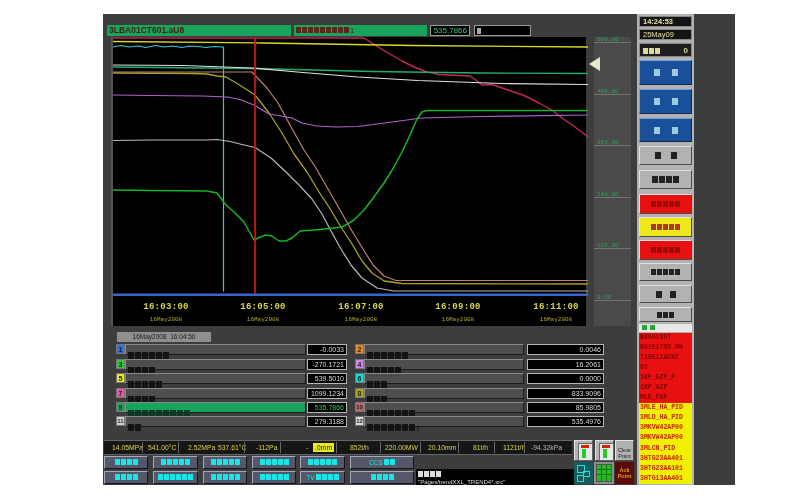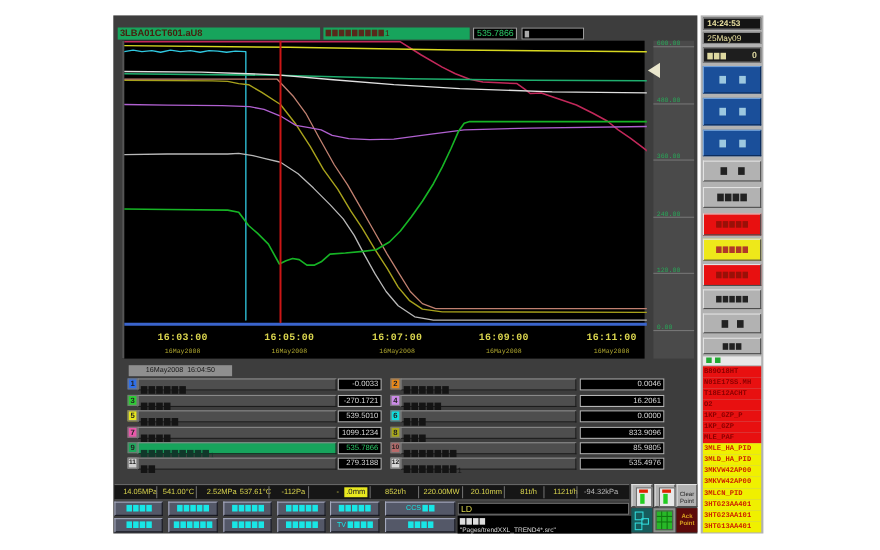--- a/index.html
+++ b/index.html
@@ -1,21 +1,21 @@
 <!DOCTYPE html>
 <html><head><meta charset="utf-8">
 <style>
 html,body{margin:0;padding:0}
 body{width:800px;height:500px;background:#fff;position:relative;overflow:hidden;
   font-family:"Liberation Sans",sans-serif}
 .ab{position:absolute}
 .z{display:inline-flex;gap:1px;align-items:center}
 .z i{display:block;width:6px;height:7px;background:currentColor}
 .z.s6 i{width:5px;height:6px}
-#main{left:103px;top:14px;width:531px;height:471px;background:#3d3d3d}
+#main{left:103px;top:14px;width:632px;height:471px;background:#3d3d3d}
 #rp{left:637px;top:14px;width:57px;height:471px;background:#b2b2b2}
 .gf{background:#17a45c;height:11px;top:11px;color:#47200f;font-size:7.5px;line-height:11px}
 .vb{background:#000;border:1px solid #9a9a9a;box-sizing:border-box}
 .lbl{background:#4e4e4e;border-top:1px solid #8a8a8a;border-left:1px solid #8a8a8a;
   border-right:1px solid #1c1c1c;border-bottom:1px solid #1c1c1c;box-sizing:border-box;color:#141414}
 .sq{width:9px;height:10px;box-sizing:border-box;border:1px solid #777;
   font-size:7px;font-weight:bold;color:#222;text-align:center;line-height:9px}
 .val{background:#000;border:1px solid #b5b5b5;box-sizing:border-box;color:#d8d8d8;
   font-size:7px;line-height:9px;text-align:right;padding-right:2px;font-family:"Liberation Sans",sans-serif}
 .st{color:#d9d44e;font-size:6.8px;line-height:13px;position:absolute;top:0;white-space:nowrap}
@@ -348,21 +348,20 @@
     <div class="btn" style="left:247px;top:456.5px;width:64px;height:13px">
         <span class="z s6">
           <i></i>
           <i></i>
           <i></i>
           <i></i>
         </span>
       </div>
   </div>
 
-  <div class="ab" style="left:313px;top:443px;width:156px;height:11px;background:#000;border:1px solid #777;box-sizing:border-box;color:#d9d44e;font-size:8px;line-height:9px;padding-left:2px">LD</div>
   <div class="ab" style="left:313px;top:455px;width:156px;height:16px;background:#000;color:#ddd;font-size:6px;line-height:7px;padding-left:2px">
     <span class="z s6" style="margin-top:2px">
         <i></i>
         <i></i>
         <i></i>
         <i></i>
       </span><br>"Pages/trendXXL_TREND4*.src"
   </div>
   <div id="minibtns">
     <div class="ab rb" style="left:471px;top:426px;width:19px;height:21px;background:#b2b2b2">

